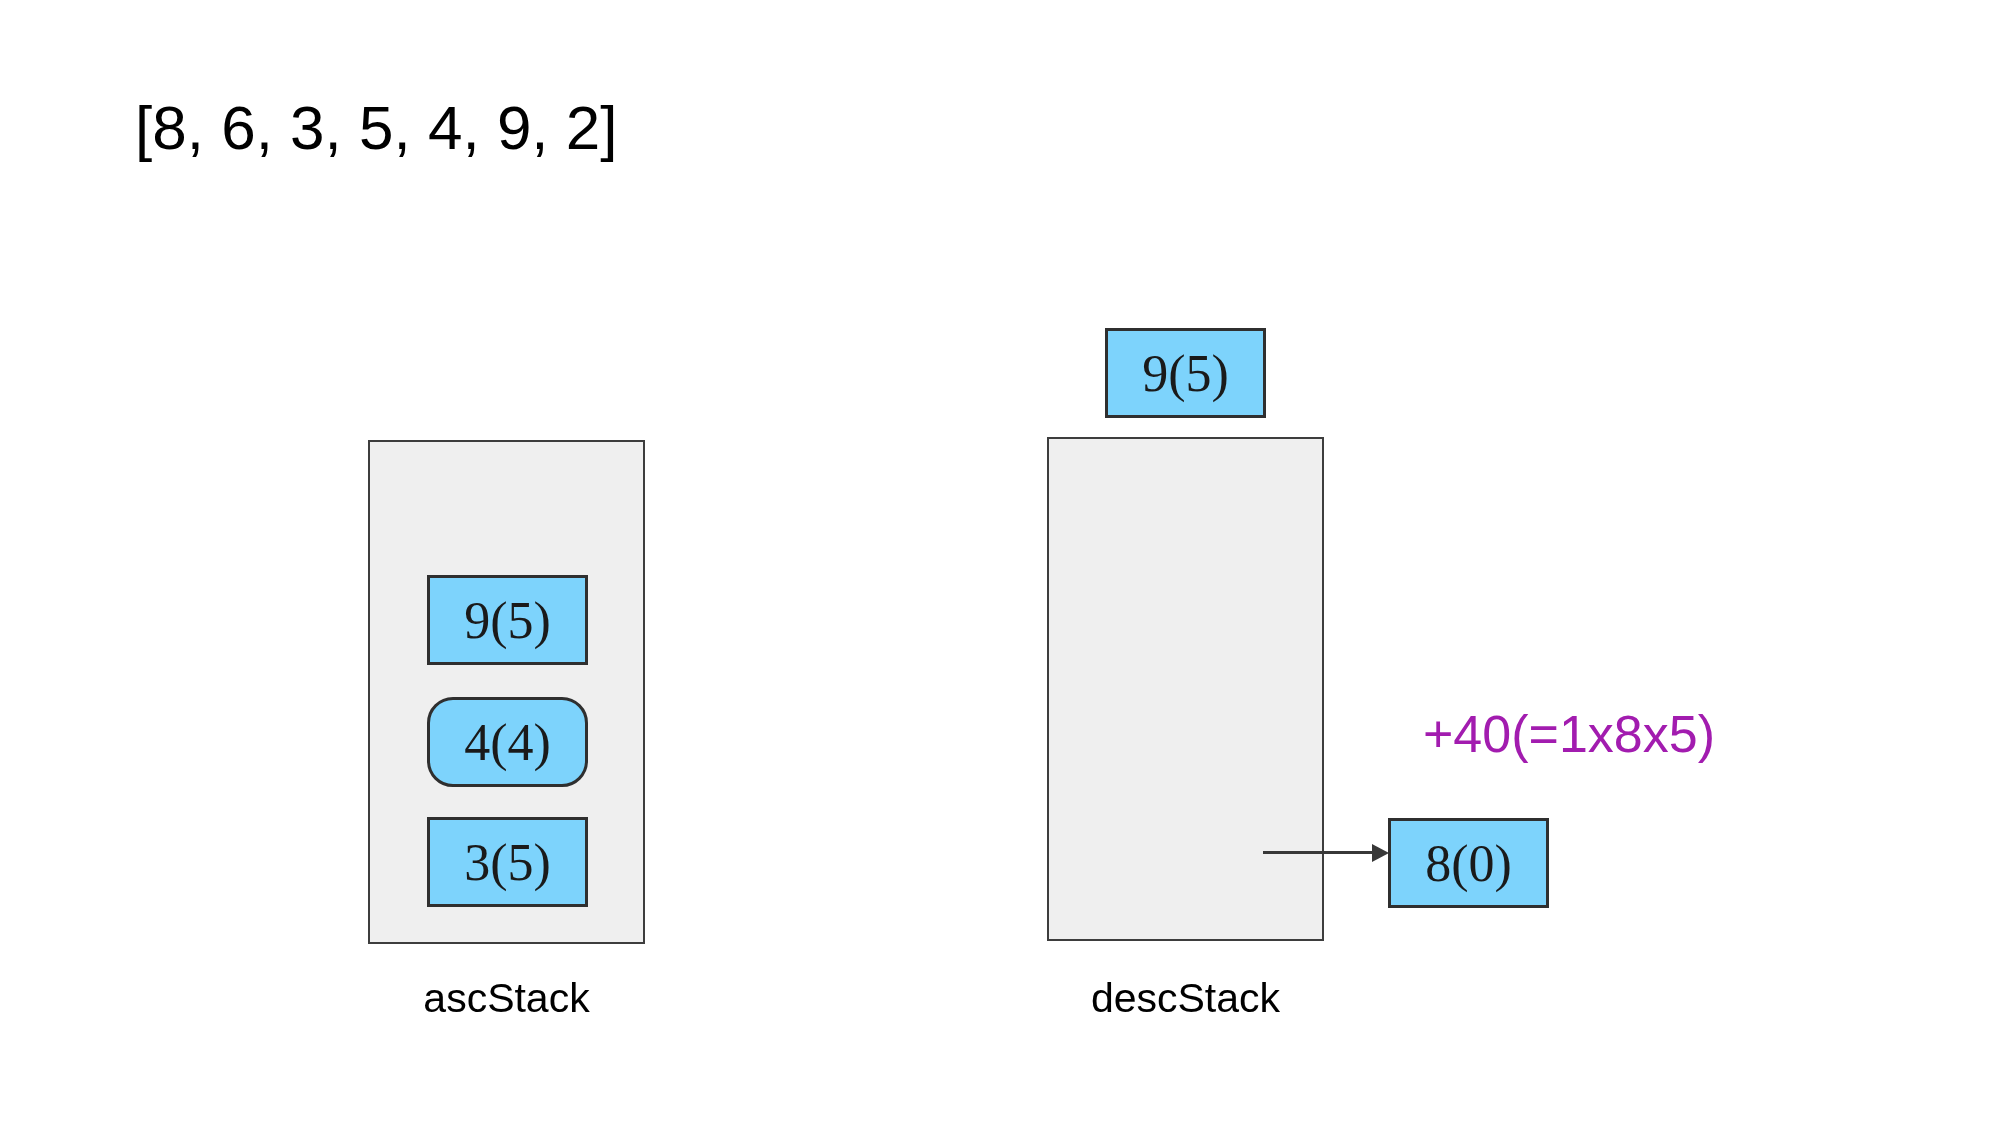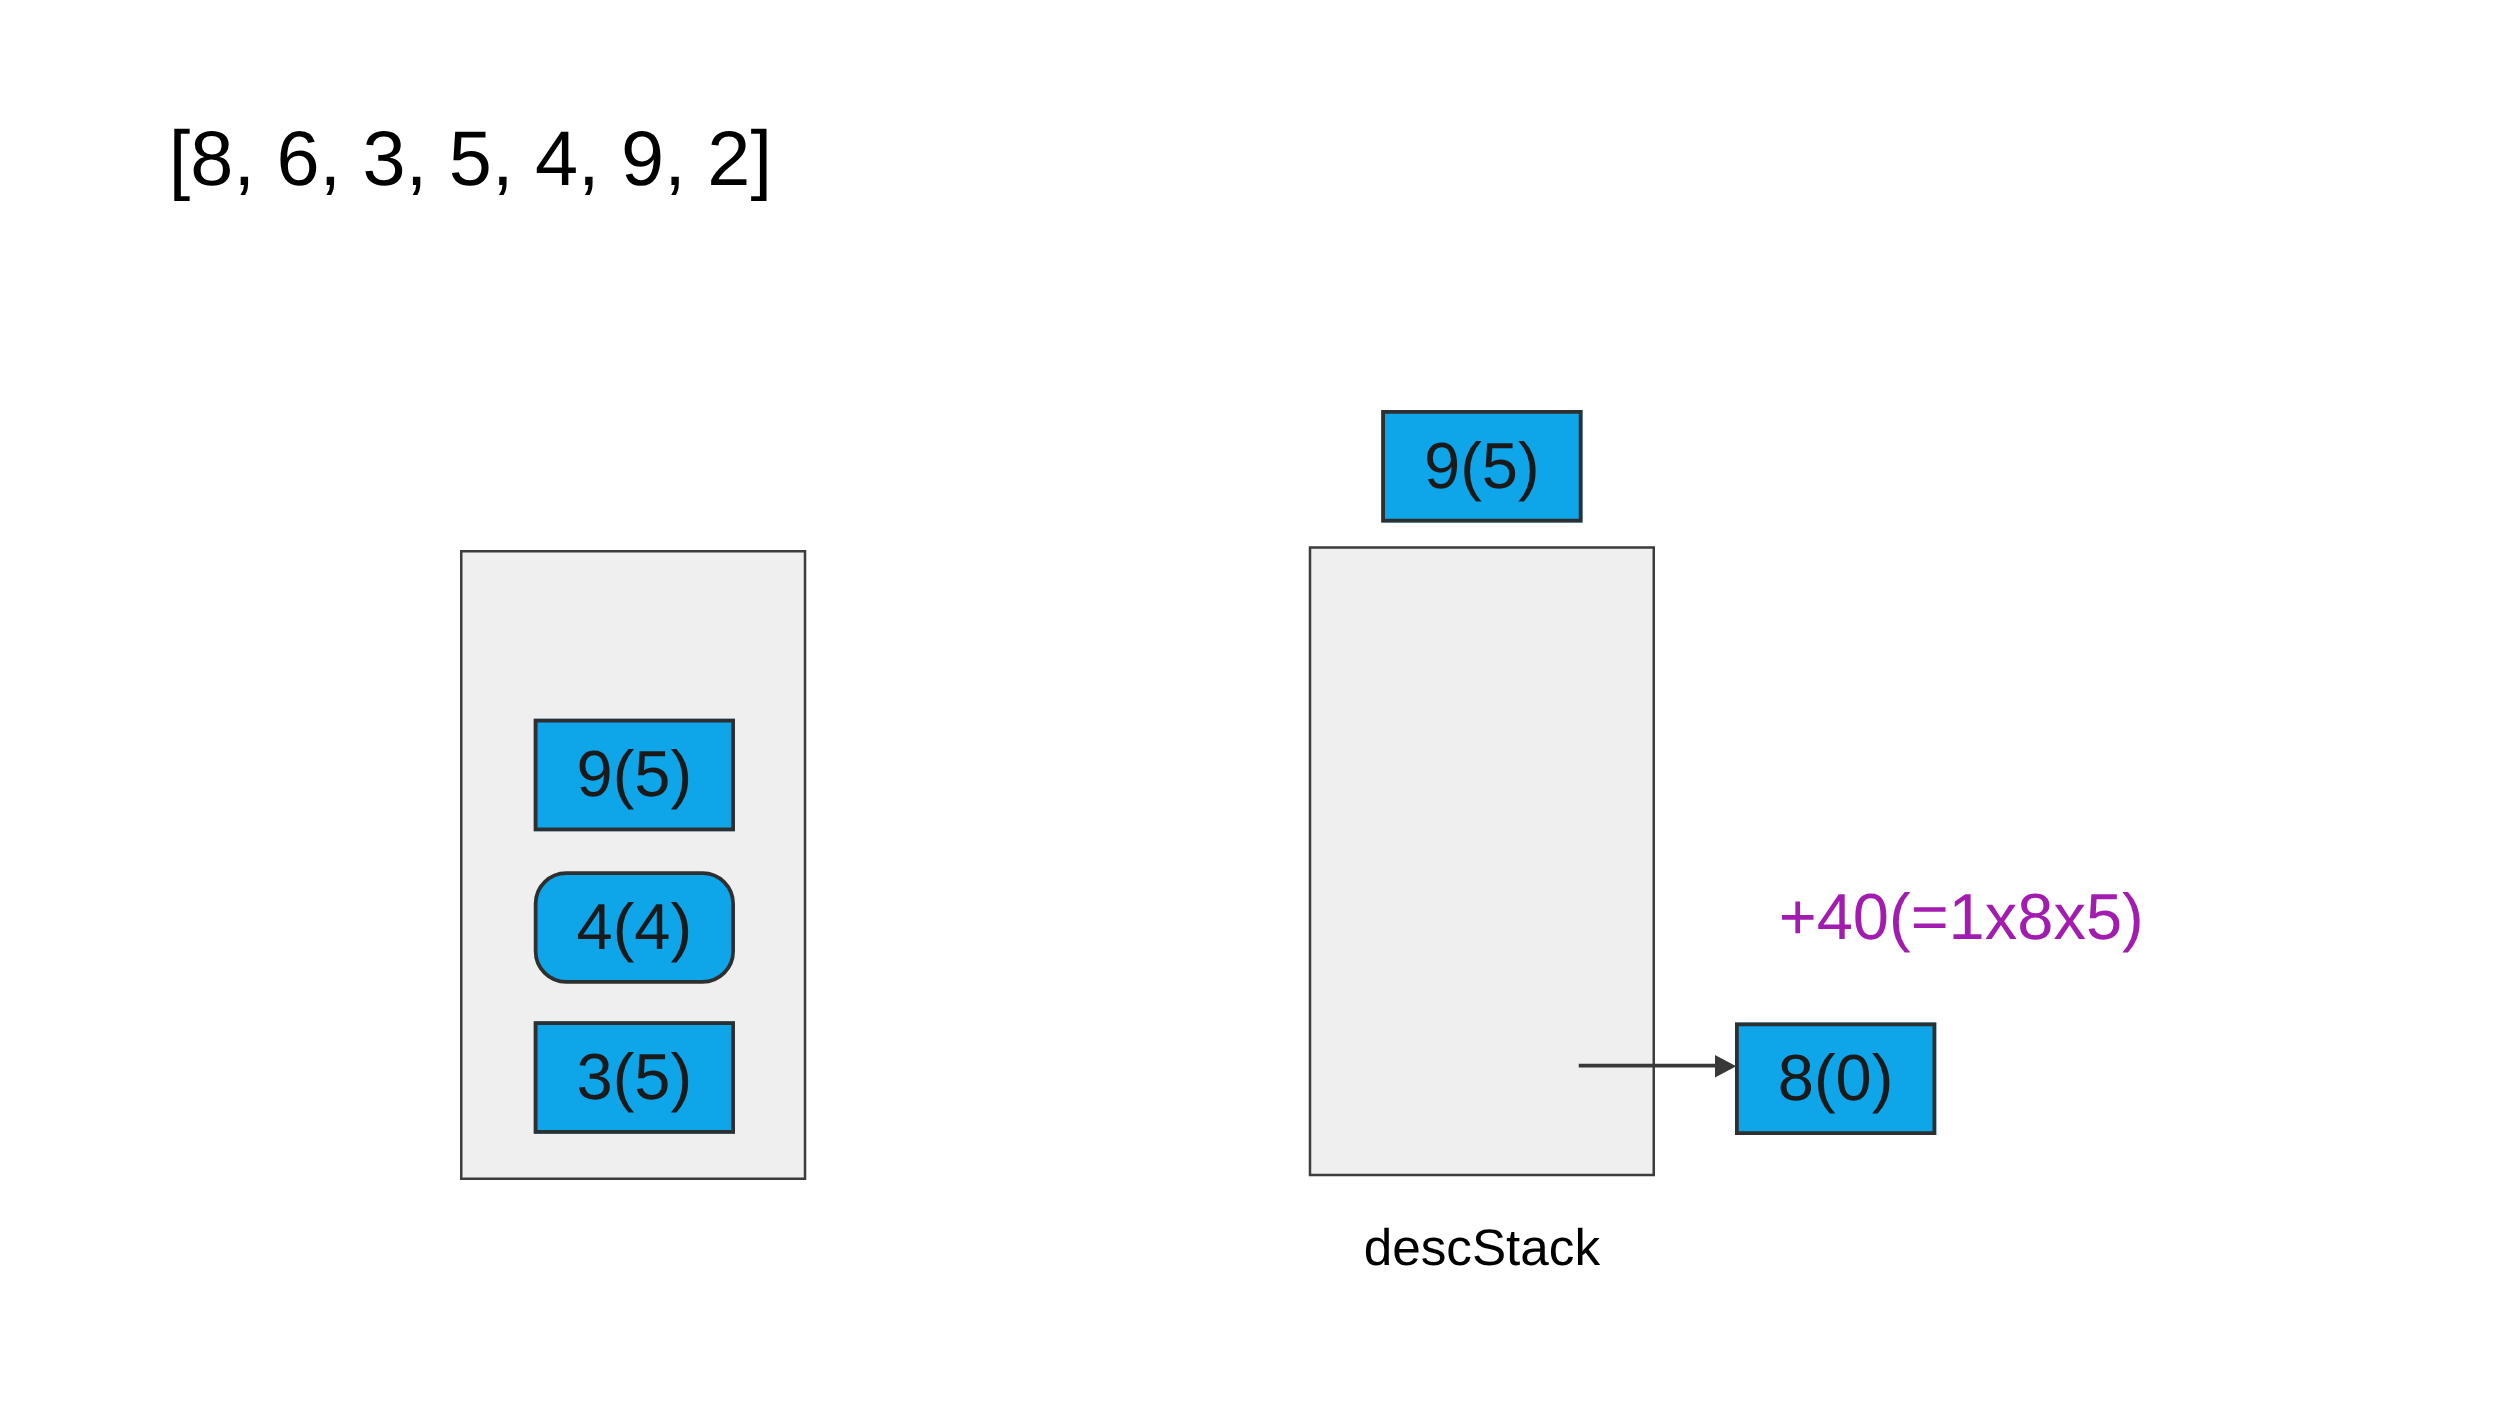--- a/index.html
+++ b/index.html
@@ -32,28 +32,29 @@
     background: #efefef;
     border: 2px solid #3d3d3d;
     box-sizing: border-box;
   }
   .stack-container.asc { left: 368px; top: 440px; }
   .stack-container.desc { left: 1047px; top: 437px; }
   .item-box {
     position: absolute;
     width: 161px;
     height: 90px;
-    background: #0ea5e9;
+    background: #7dd3fc;
     border: 3px solid #2f2f2f;
     box-sizing: border-box;
     display: flex;
     align-items: center;
     justify-content: center;
     font-size: 52px;
     color: #1a1a1a;
+    font-family: Liberation Serif, serif;
   }
   .asc-item-0 { left: 427px; top: 575px; }
   .asc-item-1 { left: 427px; top: 697px; border-radius: 26px; }
   .asc-item-2 { left: 427px; top: 817px; }
   .desc-incoming { left: 1105px; top: 328px; }
   .popped-box { left: 1388px; top: 818px; }
   .stack-label {
     position: absolute;
     width: 277px;
     top: 974px;
@@ -106,20 +107,21 @@
   </div>
 
   <div class="item-box asc-item-1">
     <span>4(4)</span>
   </div>
 
   <div class="item-box asc-item-2">
     <span>3(5)</span>
   </div>
 
+  <div class="stack-label asc">ascStack</div>
 
   <div class="stack-container desc"></div>
 
   <div class="item-box desc-incoming">
     <span>9(5)</span>
   </div>
 
   <div class="annotation-red">+40(=1x8x5)</div>
 
   <div class="arrow-shaft"></div>

